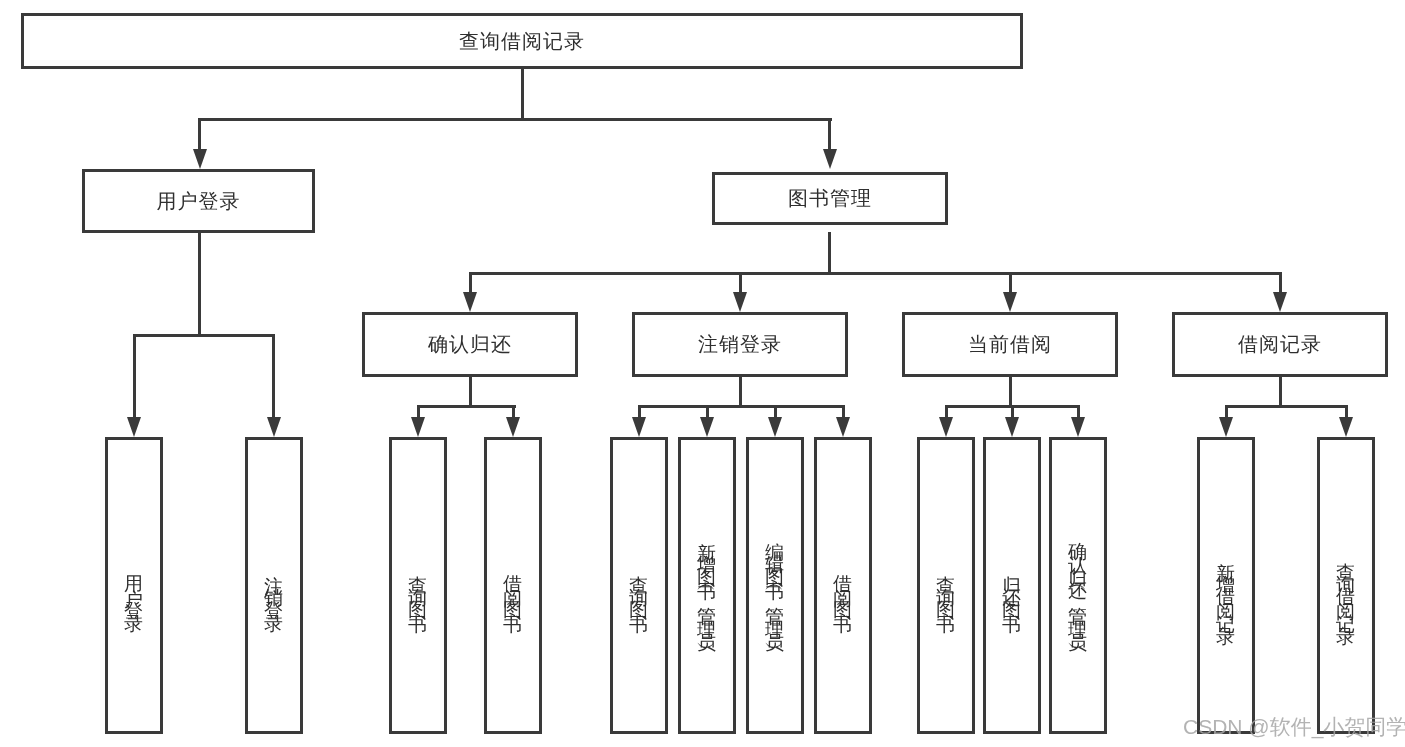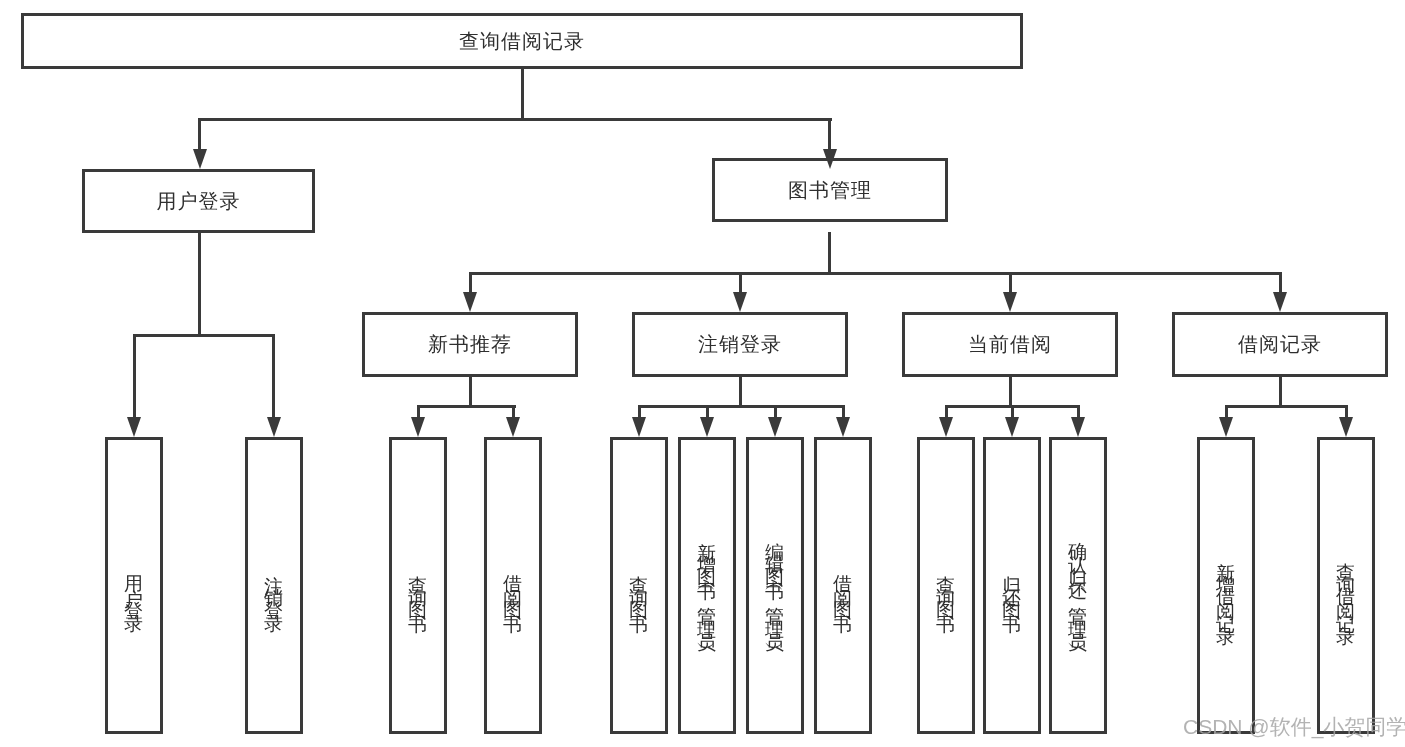--- a/index.html
+++ b/index.html
@@ -47,26 +47,26 @@
 
 <div class="stage">
 
   <div class="node h" style="left:21px;top:13px;width:1002px;height:56px">
     <span>查询借阅记录</span>
   </div>
 
   <div class="node h" style="left:82px;top:169px;width:233px;height:64px">
     <span>用户登录</span>
   </div>
-  <div class="node h" style="left:712px;top:158px;width:236px;height:64px">
+  <div class="node h" style="left:712px;top:172px;width:236px;height:53px">
     <span>图书管理</span>
   </div>
 
   <div class="node h" style="left:362px;top:312px;width:216px;height:65px">
-    <span>新书推荐</span>
+    <span>确认归还</span>
   </div>
   <div class="node h" style="left:632px;top:312px;width:216px;height:65px">
     <span>注销登录</span>
   </div>
   <div class="node h" style="left:1172px;top:312px;width:216px;height:65px">
     <span>借阅记录</span>
   </div>
   <div class="node h" style="left:902px;top:312px;width:216px;height:65px">
     <span>当前借阅</span>
   </div>

